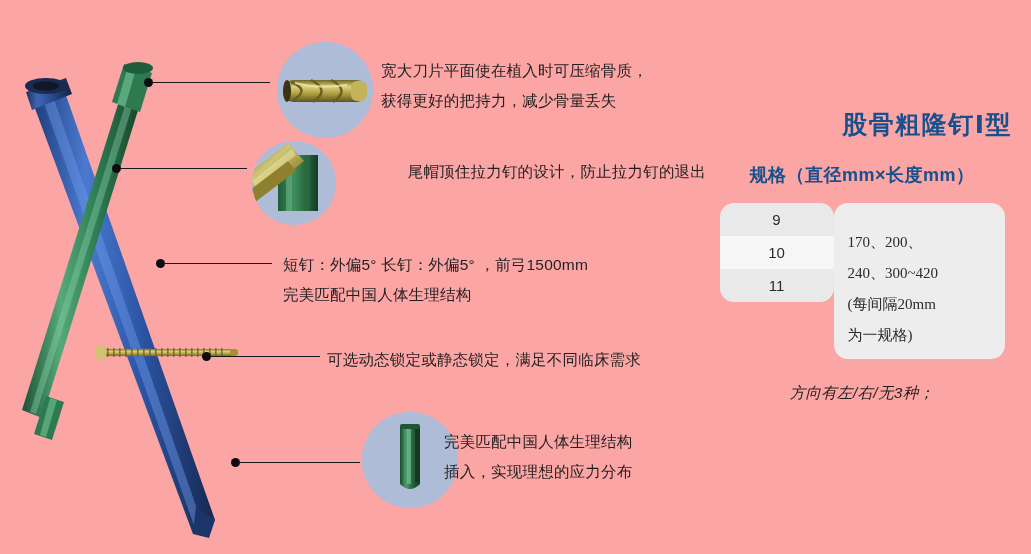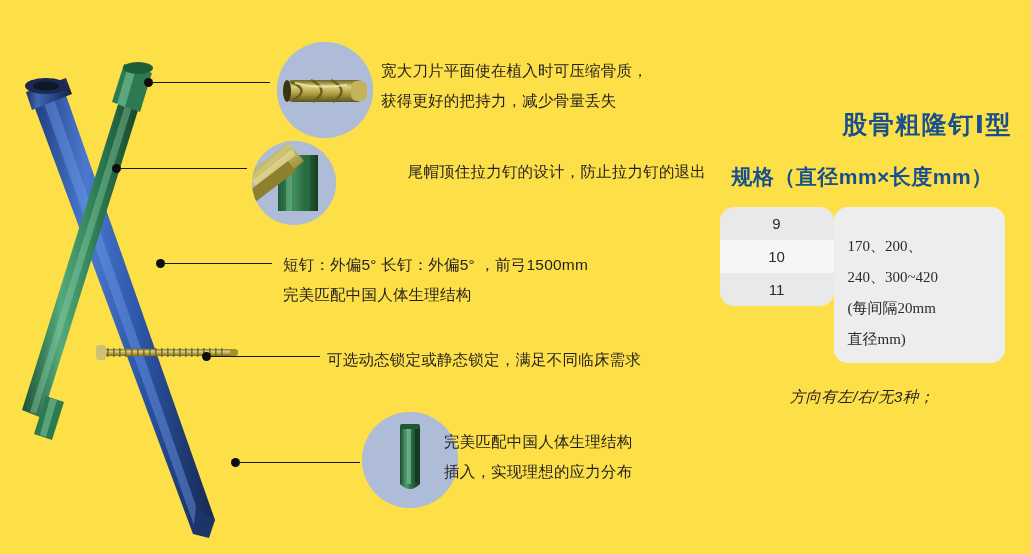--- a/index.html
+++ b/index.html
@@ -7,21 +7,21 @@
     padding: 0;
     background: #ffffff;
   }
   body {
     font-family: "Liberation Sans", "DejaVu Sans", sans-serif;
   }
   #page {
     position: relative;
     width: 1031px;
     height: 554px;
-    background: #fde047;
+    background: #fca5a5;
     overflow: hidden;
   }
 
   
   .illustration {
     position: absolute;
     left: 0;
     top: 0;
     width: 330px;
     height: 554px;
@@ -68,21 +68,21 @@
     text-align: right;
     color: #17508c;
     font-size: 25px;
     font-weight: bold;
     letter-spacing: 1.5px;
     margin: 0 0 22px 0;
   }
   .spec-subtitle {
     text-align: center;
     color: #17508c;
-    font-size: 21px;
+    font-size: 18px;
     font-weight: bold;
     letter-spacing: 0.5px;
     margin: 0 0 16px 0;
   }
   .spec-table {
     position: relative;
     width: 285px;
     margin: 0 auto;
   }
   .spec-head {
@@ -340,21 +340,21 @@
         <div class="diam-col">
           <div class="diam-cell alt">9</div>
           <div class="diam-cell plain">10</div>
           <div class="diam-cell alt">11</div>
         </div>
 
         <div class="len-col">
           <div class="len-line">170、200、</div>
           <div class="len-line">240、300~420</div>
           <div class="len-line">(每间隔20mm</div>
-          <div class="len-line">直径mm)</div>
+          <div class="len-line">为一规格)</div>
         </div>
 
       </div>
     </div>
 
     <div class="spec-note">方向有左/右/无3种；</div>
   </div>
 
 </div>
 

